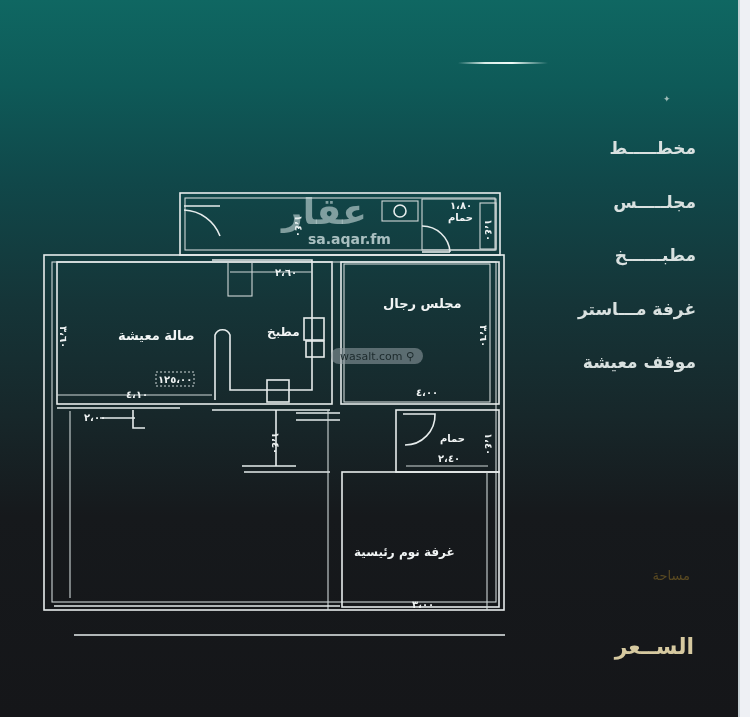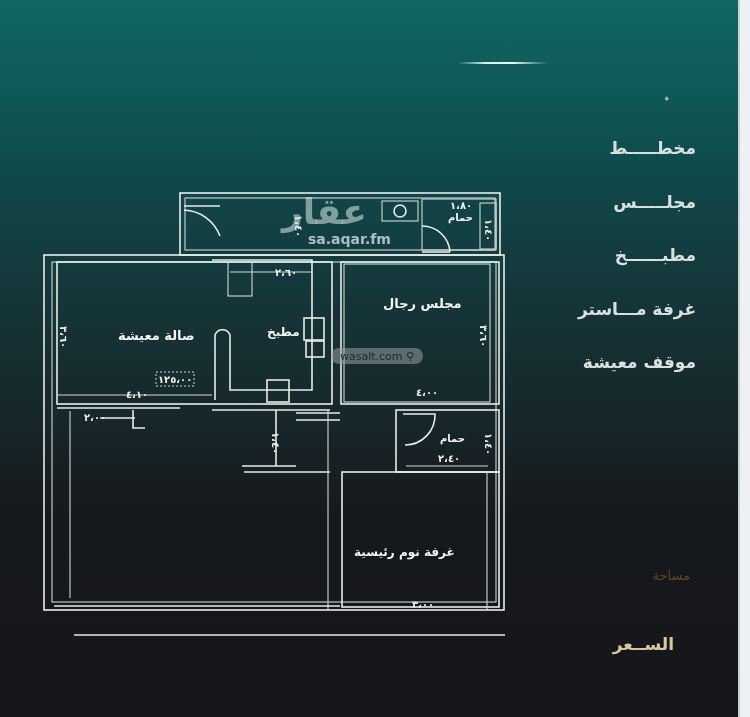--- a/index.html
+++ b/index.html
@@ -21,21 +21,21 @@
     .spark { position: absolute; left: 663px; top: 94px; color: #9fbcb8; font-size: 9px; }
     .features {
       position: absolute; right: 42px; top: 136px; width: 160px;
       direction: rtl; text-align: right;
     }
     .feature {
       height: 53.5px; color: #d9e1e0; font-size: 17px; font-weight: bold;
       letter-spacing: 1px; line-height: 24px;
     }
     .faded { color: #5a4a22; font-size: 13px; position: absolute; right: 48px; top: 568px; direction: rtl; }
-    .price { color: #d6c9a0; font-size: 17px; font-weight: bold; position: absolute; right: 64px; top: 634px; direction: rtl; letter-spacing: 2px; }
+    .price { color: #d6c9a0; font-size: 22px; font-weight: bold; position: absolute; right: 44px; top: 634px; direction: rtl; letter-spacing: 2px; }
 
     svg.plan { position: absolute; left: 0; top: 0; }
     .wl { stroke: #e6ecec; stroke-width: 1.6; fill: none; }
     .wl2 { stroke: #cfd8d8; stroke-width: 1.1; fill: none; }
     .lbl { fill: #f2f5f5; font-family: "DejaVu Sans", sans-serif; font-weight: bold; }
     .dim { fill: #eef2f2; font-family: "DejaVu Sans", sans-serif; font-size: 10px; font-weight: bold; }
 
     .watermark-aqar {
       position: absolute; left: 282px; top: 194px; color: rgba(220,235,235,0.55);
       font-size: 36px; font-weight: bold; line-height: 36px; direction: rtl;

